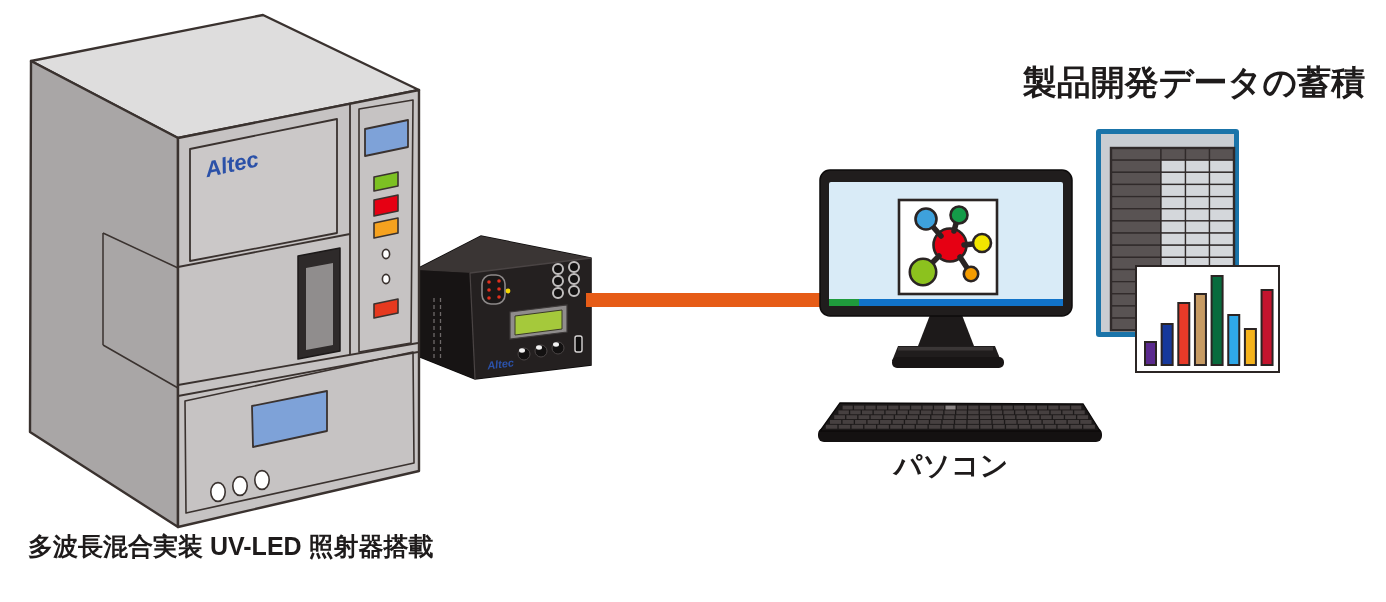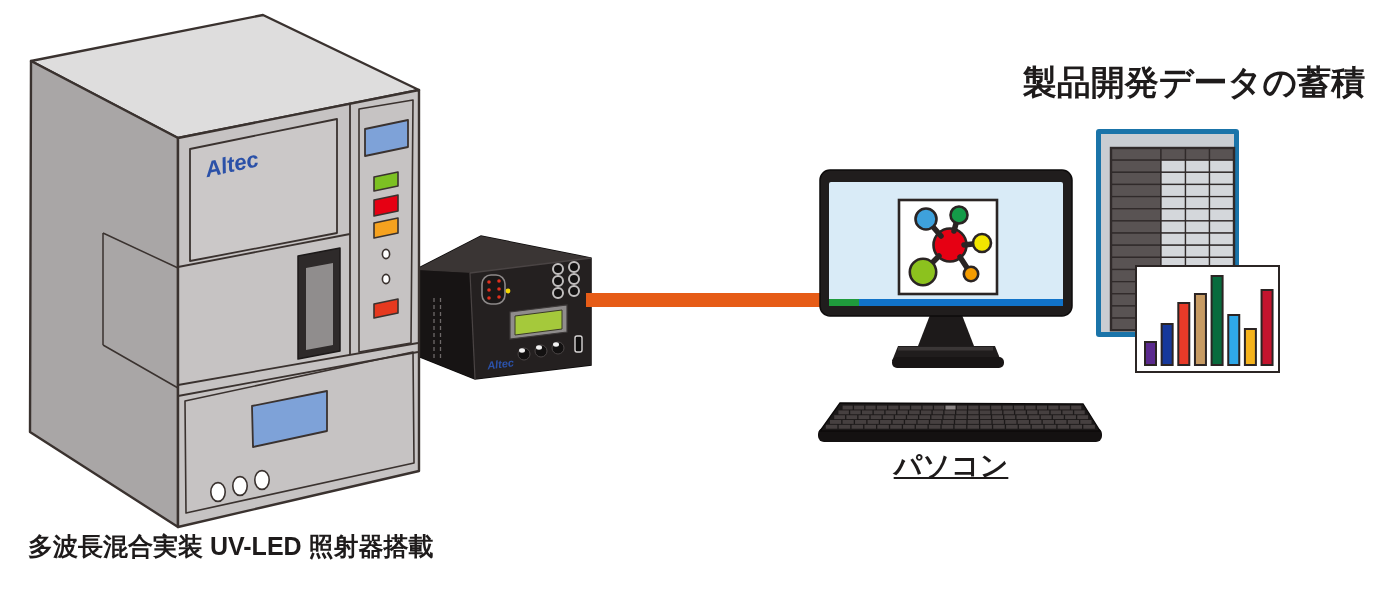--- a/index.html
+++ b/index.html
@@ -331,15 +331,15 @@
           <rect x="1194.95" y="294" width="11" height="71" fill="#c79b63" stroke="#2b2423" stroke-width="2"></rect>
           <rect x="1211.6" y="276" width="11" height="89" fill="#086b3d" stroke="#2b2423" stroke-width="2"></rect>
           <rect x="1228.25" y="315" width="11" height="50" fill="#2fa8e8" stroke="#2b2423" stroke-width="2"></rect>
           <rect x="1244.9" y="329" width="11" height="36" fill="#f5b31c" stroke="#2b2423" stroke-width="2"></rect>
           <rect x="1261.55" y="290" width="11" height="75" fill="#c4142e" stroke="#2b2423" stroke-width="2"></rect>
         </g>
   </g>
 </svg>
 
   <div class="cap" style="left:28px;top:532px;font-size:25px;">多波長混合実装 UV-LED 照射器搭載</div>
-  <div class="cap center" style="left:853px;top:450px;width:196px;font-size:28px;text-decoration:underline;">パソコン</div>
+  <div class="cap center" style="left:853px;top:450px;width:196px;font-size:28px;">パソコン</div>
   <div class="cap center" style="left:998px;top:63px;width:392px;font-size:34px;">製品開発データの蓄積</div>
 </div>
 
 </body></html>

